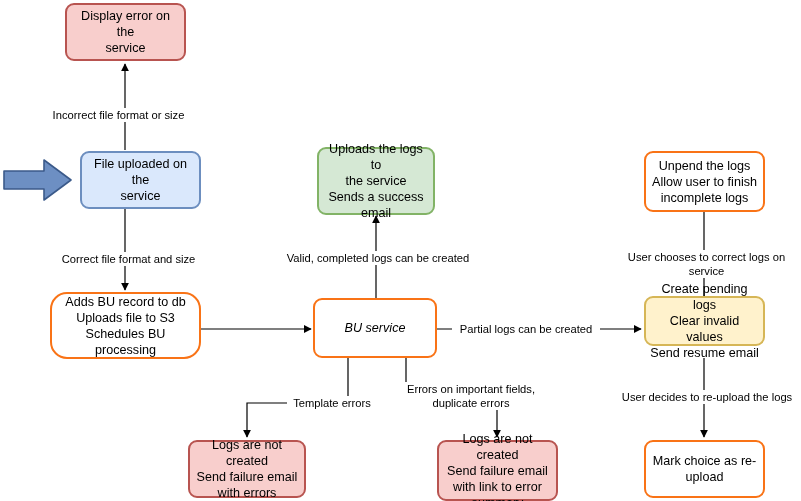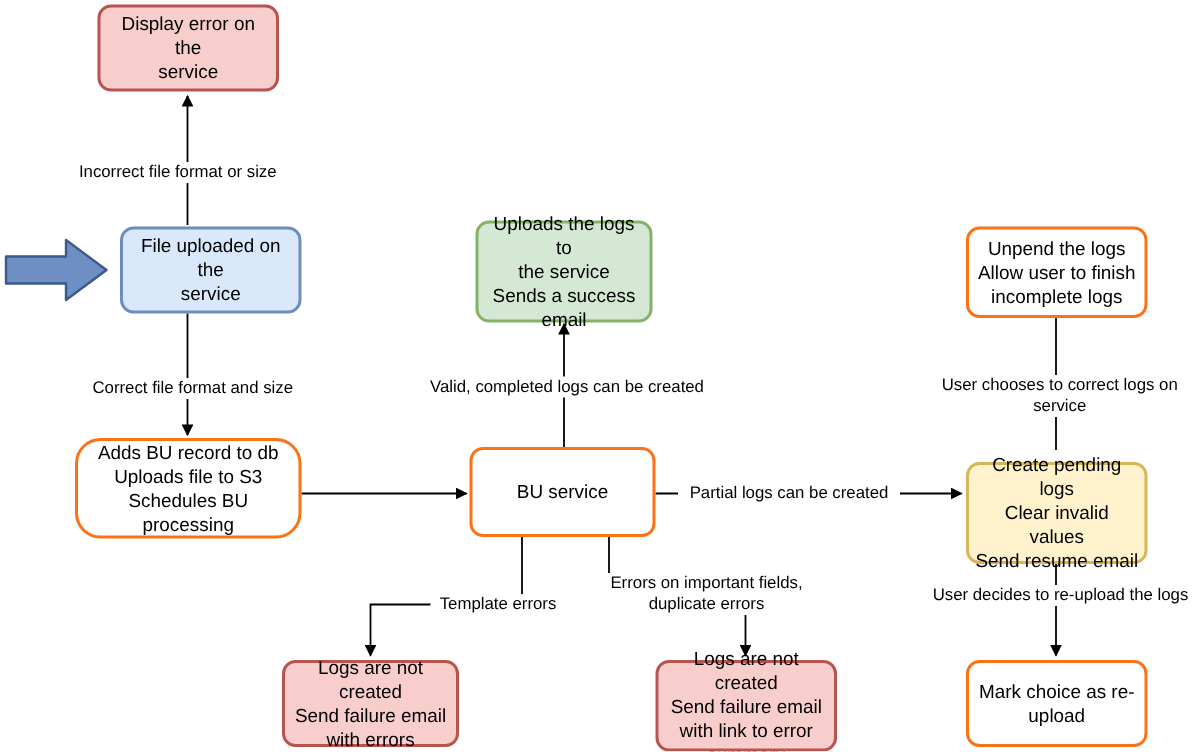--- a/index.html
+++ b/index.html
@@ -98,32 +98,32 @@
   <div class="node pink" style="left:65px; top:3px; width:121px; height:58px;">Display error on the
 service</div>
 
   <div class="node blue" style="left:80px; top:151px; width:121px; height:58px;">File uploaded on the
 service</div>
 
   <div class="node plain" style="left:50px; top:292px; width:151px; height:67px;border-radius:17px;">Adds BU record to db
 Uploads file to S3
 Schedules BU processing</div>
 
-  <div class="node plain" style="left:313px; top:298px; width:124px; height:60px;">BU service</div>
+  <div class="node plain" style="left:313px; top:298px; width:124px; height:60px;font-style:italic;">BU service</div>
 
   <div class="node green" style="left:317px; top:147px; width:118px; height:68px;">Uploads the logs to
 the service
 Sends a success
 email</div>
 
   <div class="node plain" style="left:644px; top:151px; width:121px; height:61px;">Unpend the logs
 Allow user to finish
 incomplete logs</div>
 
-  <div class="node yellow" style="left:644px; top:308px; width:121px; height:68px;">Create pending logs
+  <div class="node yellow" style="left:644px; top:296px; width:121px; height:50px;">Create pending logs
 Clear invalid values
 Send resume email</div>
 
   <div class="node pink" style="left:188px; top:440px; width:118px; height:58px;">Logs are not created
 Send failure email
 with errors</div>
 
   <div class="node pink" style="left:437px; top:440px; width:121px; height:61px;">Logs are not created
 Send failure email
 with link to error

